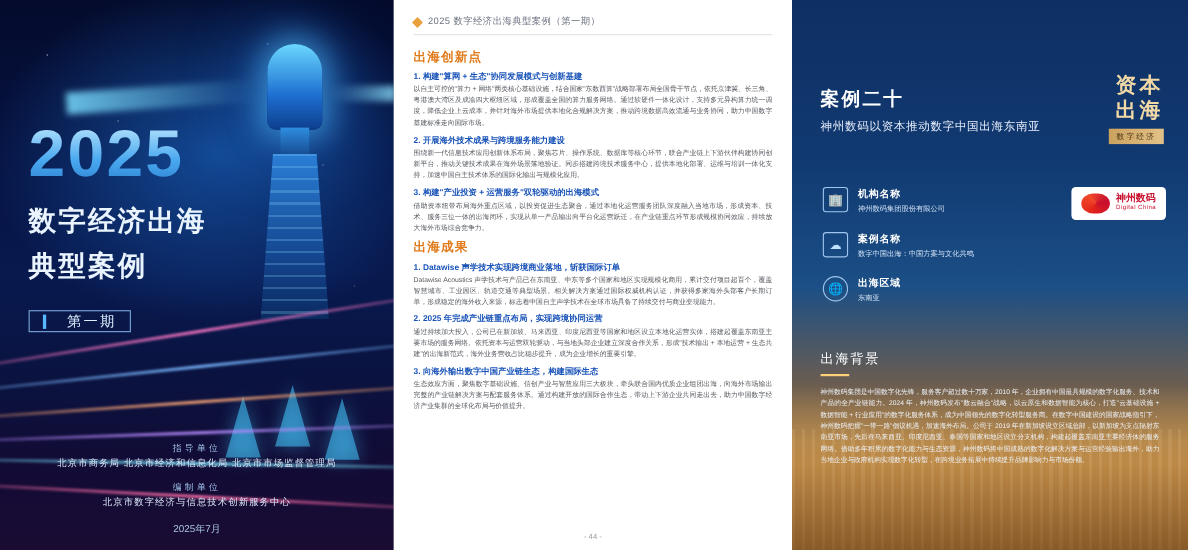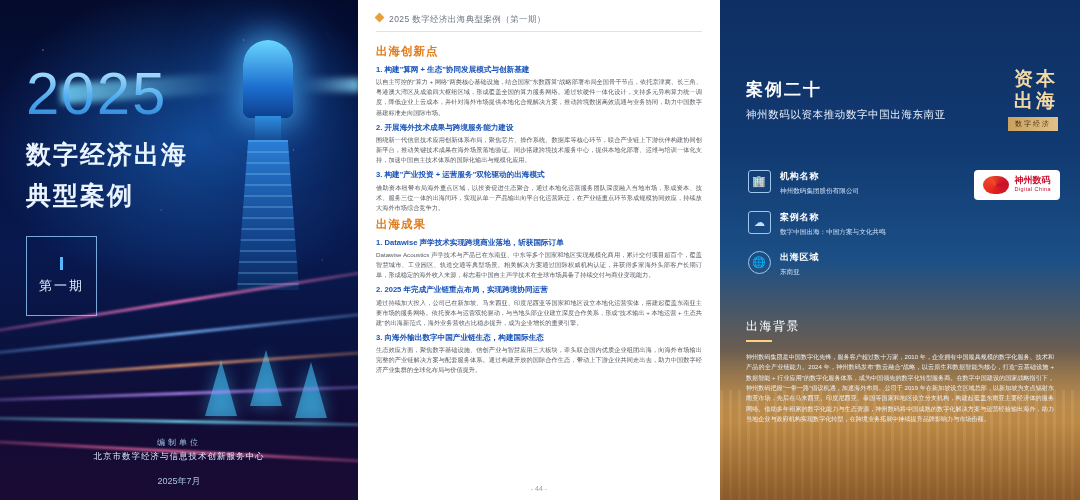--- a/index.html
+++ b/index.html
@@ -40,36 +40,36 @@
   .beam2{position:absolute;left:300px;top:78px;width:60px;height:14px;
       background:linear-gradient(90deg, rgba(120,220,255,0), rgba(140,225,255,.8));filter:blur(3px);}
   .sail{position:absolute;bottom:160px;width:0;height:0;}
   .sail i{position:absolute;display:block;width:0;height:0;border-left:16px solid transparent;border-right:16px solid transparent;border-bottom:56px solid rgba(70,200,255,.55);filter:drop-shadow(0 0 8px rgba(70,200,255,.7));}
   .s1{left:205px;bottom:140px;}
   .s2{left:250px;bottom:150px;}
   .s3{left:295px;bottom:138px;}
   .streaks{position:absolute;left:-40px;bottom:-20px;width:440px;height:260px;overflow:hidden;}
   .streaks span{position:absolute;left:-60px;height:3px;width:560px;border-radius:3px;filter:blur(1.2px);opacity:.85;}
   .cover-texts{position:absolute;left:26px;top:64px;color:#fff;}
-  .year{font-size:60px;font-weight:normal;letter-spacing:2px;
+  .year{font-size:60px;font-weight:bold;letter-spacing:2px;
         background:linear-gradient(180deg,#bfe9ff,#49a8ef 60%,#2d7fd0);
-        -webkit-background-clip:text;background-clip:text;color:transparent;line-height:1;}
+        -webkit-background-clip:text;background-clip:text;color:transparent;line-height:1;margin-top:46px;}
   .t1{margin-top:14px;font-size:25px;font-weight:bold;letter-spacing:2px;color:#eaf4ff;}
   .t2{margin-top:8px;font-size:25px;font-weight:bold;letter-spacing:2px;color:#eaf4ff;}
-  .issue{margin-top:24px;display:inline-flex;align-items:center;gap:7px;border:1px solid rgba(150,205,255,.8);
-         padding:20px 12px;font-size:13px;color:#dcefff;letter-spacing:2px;flex-direction:column;}
+  .issue{margin-top:24px;display:inline-flex;align-items:center;gap:19px;border:1px solid rgba(150,205,255,.8);
+         padding:0 12px;font-size:13px;color:#dcefff;letter-spacing:2px;}
   .issue .bar{width:3px;height:13px;background:#57b8ff;display:inline-block;}
   .cover-foot{position:absolute;left:0;right:0;bottom:12px;text-align:center;color:#c6d8f2;}
   .cf-lbl{font-size:8px;letter-spacing:3px;color:#9fc0e8;margin-bottom:3px;}
   .cf-val{font-size:8.5px;letter-spacing:1px;color:#dbe8fa;margin-bottom:9px;}
   .cf-date{font-size:9px;color:#a9c3e2;margin-top:12px;}
 
   
   .mid{position:relative;width:362px;height:500px;background:#ffffff;padding:0;box-sizing:border-box;}
-  .mid-head{display:flex;align-items:flex-start;gap:6px;margin:14px 18px 0 18px;}
+  .mid-head{display:flex;align-items:center;gap:6px;margin:14px 18px 0 18px;}
   .mid-head .sq{width:7px;height:7px;background:#e8a13a;transform:rotate(45deg);}
   .mid-head .txt{font-size:8.5px;color:#6b7280;letter-spacing:.4px;}
   .mid-rule{margin:5px 18px 0 18px;height:1px;background:#dfe3e8;}
   .mid-body{padding:10px 18px 0 18px;}
   .sec-title{color:#e07b1b;font-size:11.5px;font-weight:bold;letter-spacing:1px;margin:2px 0 5px;}
   .sub{color:#1a54b8;font-size:7.6px;font-weight:bold;line-height:1.5;margin:4px 0 2px;}
   .para{color:#55595f;font-size:6.2px;line-height:1.62;text-align:justify;margin:0 0 4px;}
   .pg{position:absolute;left:0;right:0;bottom:8px;text-align:center;color:#9aa0a6;font-size:7px;}
 
   
@@ -145,20 +145,22 @@
       <div class="year">2025</div>
       <div class="t1">数字经济出海</div>
       <div class="t2">典型案例</div>
       <div class="issue">
         <span class="bar"></span>
         <span>第一期</span>
       </div>
     </div>
 
     <div class="cover-foot">
+      <div class="cf-lbl">指导单位</div>
+      <div class="cf-val">北京市商务局 北京市经济和信息化局  北京市市场监督管理局</div>
       <div class="cf-lbl">编制单位</div>
       <div class="cf-val">北京市数字经济与信息技术创新服务中心</div>
       <div class="cf-date">2025年7月</div>
     </div>
   </div>
 
   <div class="mid">
     <div class="mid-head">
       <span class="sq"></span>
       <span class="txt">2025 数字经济出海典型案例（第一期）</span>

